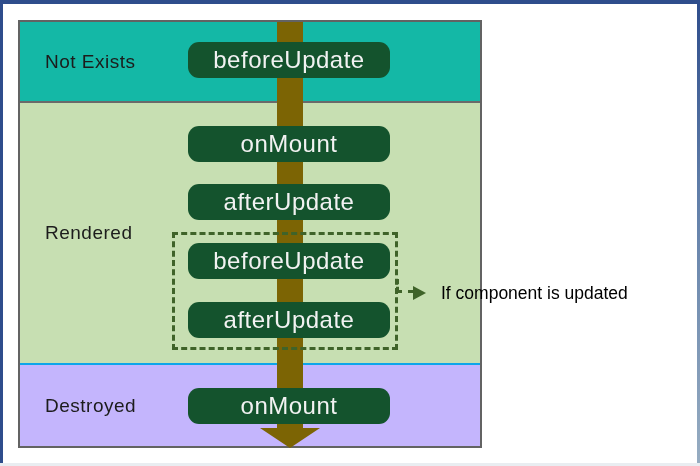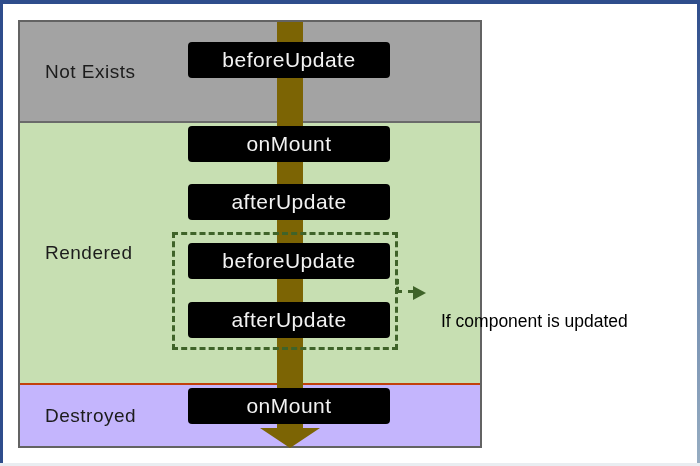--- a/index.html
+++ b/index.html
@@ -22,23 +22,23 @@
   .frame-bottom { position: absolute; left: 0; bottom: 0; width: 700px; height: 3px; background: #e9edf1; }
 
   
   .state-box {
     position: absolute; left: 18px; top: 20px;
     width: 464px; height: 428px;
     border: 2px solid #636363;
     display: flex; flex-direction: column;
   }
   .band { display: flex; align-items: center; padding-left: 25px; }
-  .band-not-exists { height: 99px;  background: #a3a3a3; }
+  .band-not-exists { height: 79px;  background: #14b8a6; }
   .band-rendered   { height: 264px; background: #c7dfb2;
-                     border-top: 2px solid #6a6a6a; border-bottom: 2px solid #c2410c; }
+                     border-top: 2px solid #6a6a6a; border-bottom: 2px solid #0ea5e9; }
   .band-destroyed  { flex: 1; background: #c4b5fd; }
   .band-label { font-size: 19px; color: #1c1c1c; letter-spacing: 0.5px; }
 
   
   .flow-bar {
     position: absolute; left: 277px; top: 22px;
     width: 26px; height: 406px;
     background: #7c6404; z-index: 2;
   }
   .flow-arrowhead {
@@ -46,22 +46,22 @@
     width: 0; height: 0; z-index: 2;
     border-left: 30px solid transparent;
     border-right: 30px solid transparent;
     border-top: 20px solid #7c6404;
   }
 
   
   .pill {
     position: absolute; left: 188px;
     width: 202px; height: 36px;
-    background: #000000; border-radius: 4px;
-    color: #f2f2f2; font-size: 21px;
+    background: #14532d; border-radius: 11px;
+    color: #f2f2f2; font-size: 24px;
     display: flex; align-items: center; justify-content: center;
     z-index: 3; letter-spacing: 0.5px;
   }
   .pill-1 { top: 42px; }
   .pill-2 { top: 126px; }
   .pill-3 { top: 184px; }
   .pill-4 { top: 243px; }
   .pill-5 { top: 302px; }
   .pill-6 { top: 388px; }
 
@@ -88,21 +88,20 @@
     position: absolute; left: 413px; top: 286px;
     width: 0; height: 0; z-index: 4;
     border-top: 7px solid transparent;
     border-bottom: 7px solid transparent;
     border-left: 13px solid #3f6329;
   }
   .annotation-label {
     position: absolute; left: 441px; top: 283px;
     font-size: 17.5px; color: #000000; z-index: 5;
     white-space: nowrap;
-    margin-top: 28px;
   }
 </style>
 </head>
 <body>
 
 <div class="canvas">
 
   <div class="frame-top"></div>
   <div class="frame-left"></div>
   <div class="frame-right"></div>

